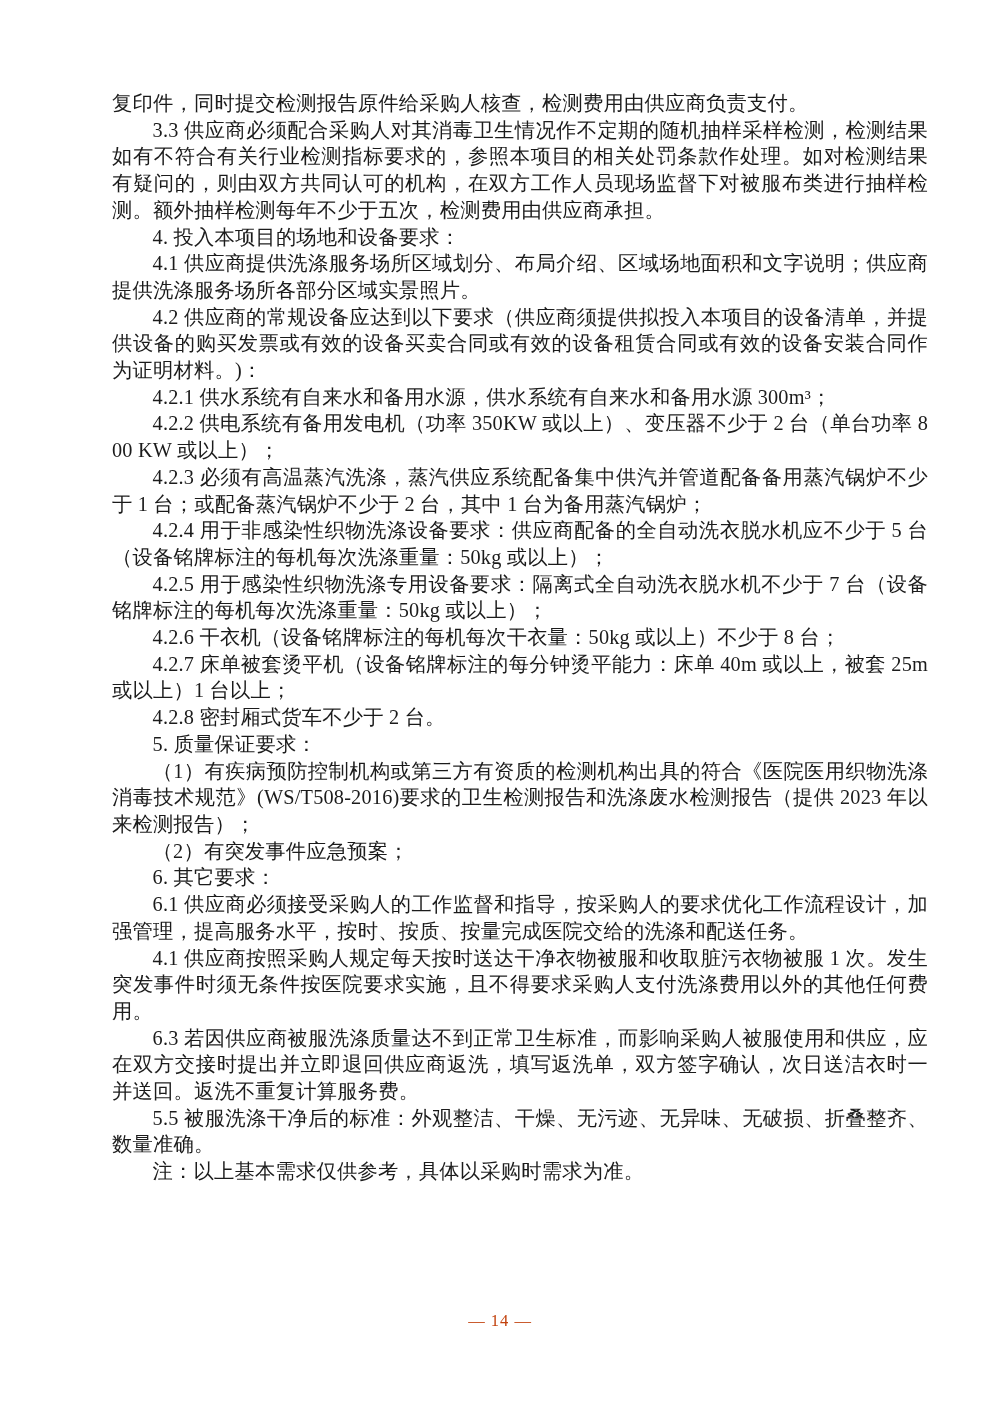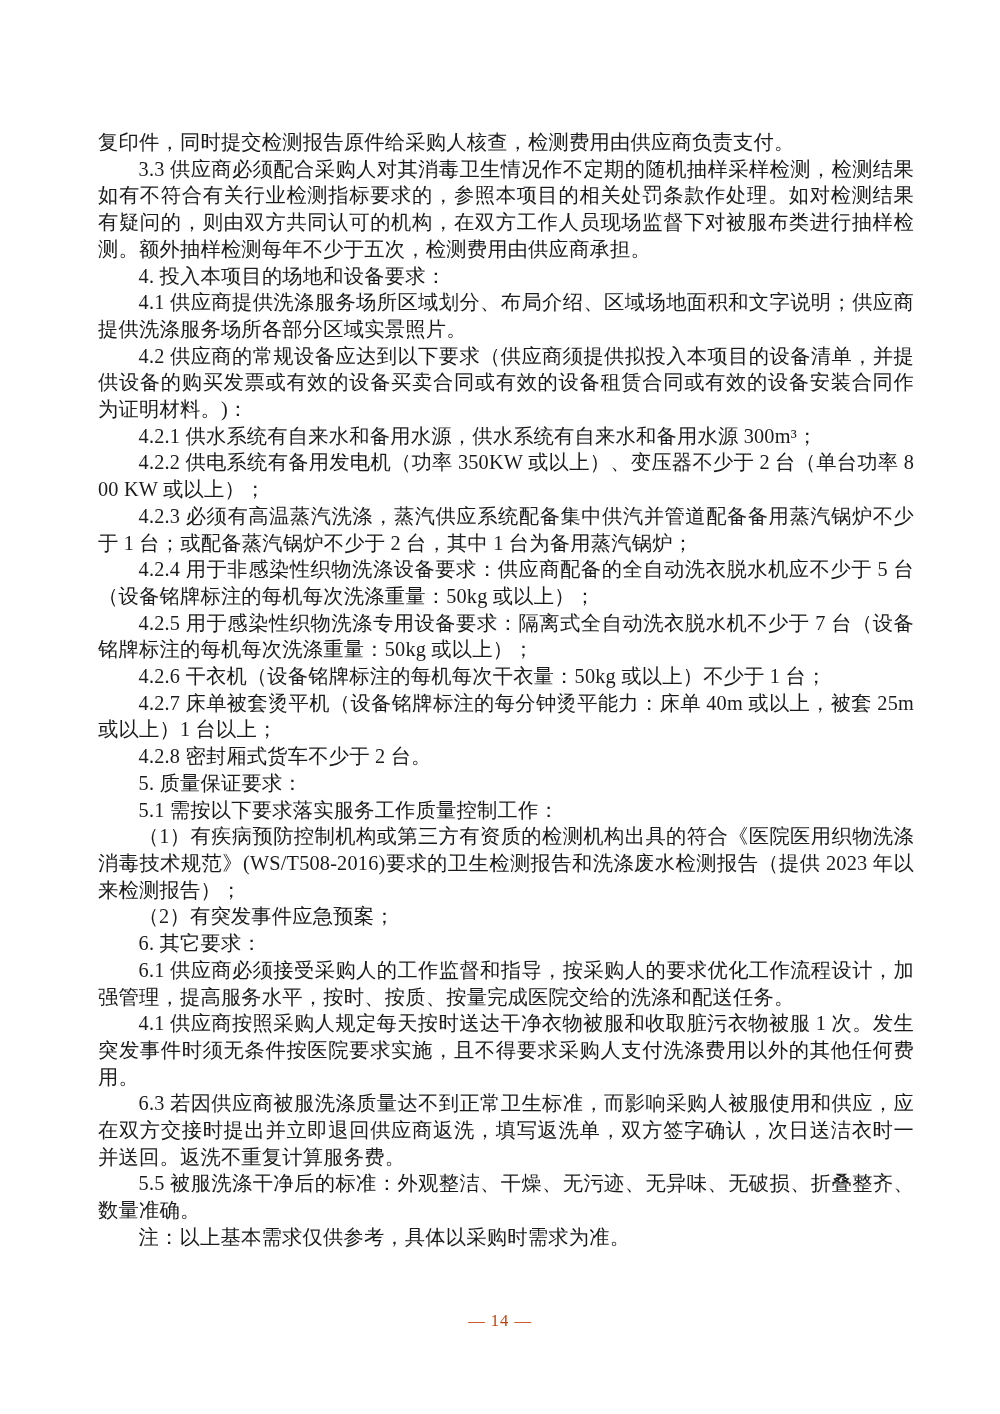--- a/index.html
+++ b/index.html
@@ -11,24 +11,23 @@
     position: relative;
     width: 1000px;
     height: 1414px;
     background: #ffffff;
     font-family: "Liberation Serif", "DejaVu Serif", serif;
     color: #1b1b1b;
     overflow: hidden;
   }
   .content {
     position: absolute;
-    left: 98px;
+    left: 112px;
     top: 90px;
     width: 816px;
-    margin-top: 39px;
   }
   p.para {
     margin: 0;
     font-size: 20.3px;
     line-height: 26.7px;
     text-align: justify;
     text-justify: inter-ideograph;
     letter-spacing: 0.2px;
     word-break: break-all;
   }
@@ -54,25 +53,24 @@
     <p class="para">复印件，同时提交检测报告原件给采购人核查，检测费用由供应商负责支付。</p>
     <p class="para indent">3.3 供应商必须配合采购人对其消毒卫生情况作不定期的随机抽样采样检测，检测结果如有不符合有关行业检测指标要求的，参照本项目的相关处罚条款作处理。如对检测结果有疑问的，则由双方共同认可的机构，在双方工作人员现场监督下对被服布类进行抽样检测。额外抽样检测每年不少于五次，检测费用由供应商承担。</p>
     <p class="para indent">4. 投入本项目的场地和设备要求：</p>
     <p class="para indent">4.1 供应商提供洗涤服务场所区域划分、布局介绍、区域场地面积和文字说明；供应商提供洗涤服务场所各部分区域实景照片。</p>
     <p class="para indent">4.2 供应商的常规设备应达到以下要求（供应商须提供拟投入本项目的设备清单，并提供设备的购买发票或有效的设备买卖合同或有效的设备租赁合同或有效的设备安装合同作为证明材料。)：</p>
     <p class="para indent">4.2.1 供水系统有自来水和备用水源，供水系统有自来水和备用水源 300m³；</p>
     <p class="para indent">4.2.2 供电系统有备用发电机（功率 350KW 或以上）、变压器不少于 2 台（单台功率 800 KW 或以上）；</p>
     <p class="para indent">4.2.3 必须有高温蒸汽洗涤，蒸汽供应系统配备集中供汽并管道配备备用蒸汽锅炉不少于 1 台；或配备蒸汽锅炉不少于 2 台，其中 1 台为备用蒸汽锅炉；</p>
     <p class="para indent">4.2.4 用于非感染性织物洗涤设备要求：供应商配备的全自动洗衣脱水机应不少于 5 台（设备铭牌标注的每机每次洗涤重量：50kg 或以上）；</p>
     <p class="para indent">4.2.5 用于感染性织物洗涤专用设备要求：隔离式全自动洗衣脱水机不少于 7 台（设备铭牌标注的每机每次洗涤重量：50kg 或以上）；</p>
-    <p class="para indent">4.2.6 干衣机（设备铭牌标注的每机每次干衣量：50kg 或以上）不少于 1 台；</p>
+    <p class="para indent">4.2.6 干衣机（设备铭牌标注的每机每次干衣量：50kg 或以上）不少于 8 台；</p>
     <p class="para indent">4.2.7 床单被套烫平机（设备铭牌标注的每分钟烫平能力：床单 40m 或以上，被套 25m 或以上）1 台以上；</p>
     <p class="para indent">4.2.8 密封厢式货车不少于 2 台。</p>
     <p class="para indent">5. 质量保证要求：</p>
-    <p class="para indent">5.1 需按以下要求落实服务工作质量控制工作：</p>
     <p class="para indent">（1）有疾病预防控制机构或第三方有资质的检测机构出具的符合《医院医用织物洗涤消毒技术规范》(WS/T508-2016)要求的卫生检测报告和洗涤废水检测报告（提供 2023 年以来检测报告）；</p>
     <p class="para indent">（2）有突发事件应急预案；</p>
     <p class="para indent">6. 其它要求：</p>
     <p class="para indent">6.1 供应商必须接受采购人的工作监督和指导，按采购人的要求优化工作流程设计，加强管理，提高服务水平，按时、按质、按量完成医院交给的洗涤和配送任务。</p>
     <p class="para indent">4.1 供应商按照采购人规定每天按时送达干净衣物被服和收取脏污衣物被服 1 次。发生突发事件时须无条件按医院要求实施，且不得要求采购人支付洗涤费用以外的其他任何费用。</p>
     <p class="para indent">6.3 若因供应商被服洗涤质量达不到正常卫生标准，而影响采购人被服使用和供应，应在双方交接时提出并立即退回供应商返洗，填写返洗单，双方签字确认，次日送洁衣时一并送回。返洗不重复计算服务费。</p>
     <p class="para indent">5.5 被服洗涤干净后的标准：外观整洁、干燥、无污迹、无异味、无破损、折叠整齐、数量准确。</p>
     <p class="para indent">注：以上基本需求仅供参考，具体以采购时需求为准。</p>
   </div>
   <div class="footer">— 14 —</div>

